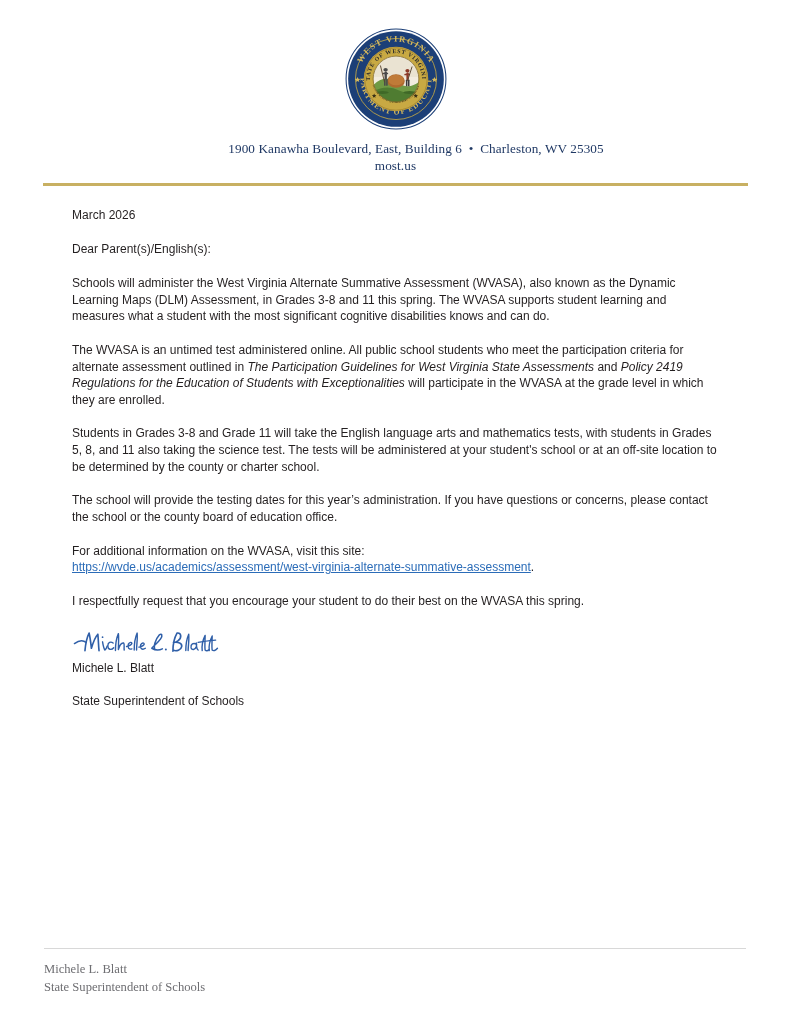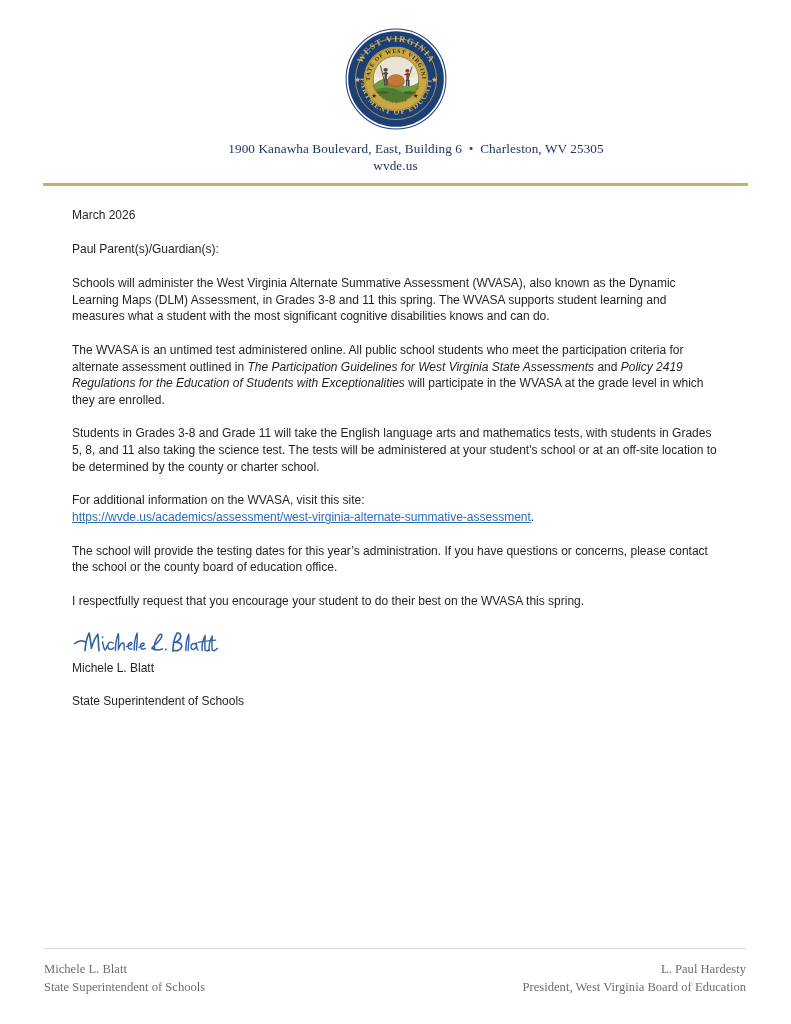--- a/index.html
+++ b/index.html
@@ -192,41 +192,41 @@
       </g>
       <circle cx="100" cy="100" r="44" fill="none" stroke="#7c6220" stroke-width="1.4"></circle>
 
       <path d="M 58,128 l 1.3,2.7 3,.3 -2.3,2 .7,2.9 -2.7,-1.5 -2.7,1.5 .7,-2.9 -2.3,-2 3,-.3 z" fill="#3a3118"></path>
       <path d="M 138,128 l 1.3,2.7 3,.3 -2.3,2 .7,2.9 -2.7,-1.5 -2.7,1.5 .7,-2.9 -2.3,-2 3,-.3 z" fill="#3a3118"></path>
     </svg>
   </div>
 
   <div class="address-block">
     <div class="address-line-1">1900 Kanawha Boulevard, East, Building 6  •  Charleston, WV 25305</div>
-    <div class="address-line-2">wvde.us</div>
+    <div class="address-line-2">most.us</div>
   </div>
 </div>
 
 <div class="gold-rule"></div>
 
 <div class="letter-body">
 
   <p class="date-line">March 2026</p>
 
-  <p class="salutation">Paul Parent(s)/Guardian(s):</p>
+  <p class="salutation">Dear Parent(s)/English(s):</p>
 
   <p>Schools will administer the West Virginia Alternate Summative Assessment (WVASA), also known as the Dynamic Learning Maps (DLM) Assessment, in Grades 3-8 and 11 this spring. The WVASA supports student learning and measures what a student with the most significant cognitive disabilities knows and can do.</p>
 
   <p><span>The WVASA is an untimed test administered online. All public school students who meet the participation criteria for alternate assessment outlined in </span><em>The Participation Guidelines for West Virginia State Assessments</em><span> and </span><em>Policy 2419 Regulations for the Education of Students with Exceptionalities</em><span> will participate in the WVASA at the grade level in which they are enrolled.</span></p>
 
   <p>Students in Grades 3-8 and Grade 11 will take the English language arts and mathematics tests, with students in Grades 5, 8, and 11 also taking the science test. The tests will be administered at your student's school or at an off-site location to be determined by the county or charter school.</p>
 
+  <p>The school will provide the testing dates for this year’s administration. If you have questions or concerns, please contact the school or the county board of education office.</p>
+
   <p><span>For additional information on the WVASA, visit this site:</span><br><a class="doc-link" href="#">https://wvde.us/academics/assessment/west-virginia-alternate-summative-assessment</a><span>.</span></p>
-
-  <p>The school will provide the testing dates for this year’s administration. If you have questions or concerns, please contact the school or the county board of education office.</p>
 
   <p>I respectfully request that you encourage your student to do their best on the WVASA this spring.</p>
 
 
   <svg class="signature-img" viewBox="0 0 300 58" aria-hidden="true">
     <g fill="none" stroke="#2f5fa8" stroke-linecap="round" stroke-linejoin="round">
 
       <path d="M4,30 C12,24 18,23 24,28" stroke-width="2.4"></path>
 
       <path d="M22,42 C23,30 26,18 29,12 C31,20 32,30 33,38 C36,28 40,18 44,14 C45,24 45,34 46,42" stroke-width="2.8"></path>
@@ -265,17 +265,13 @@
 
 </div>
 
 <div class="footer-rule"></div>
 
 <div class="footer">
   <div class="footer-left">
     <div>Michele L. Blatt</div>
     <div>State Superintendent of Schools</div>
   </div>
-  <div class="footer-right">
-    <div>L. Paul Hardesty</div>
-    <div>President, West Virginia Board of Education</div>
-  </div>
 </div>
 
 </body></html>

